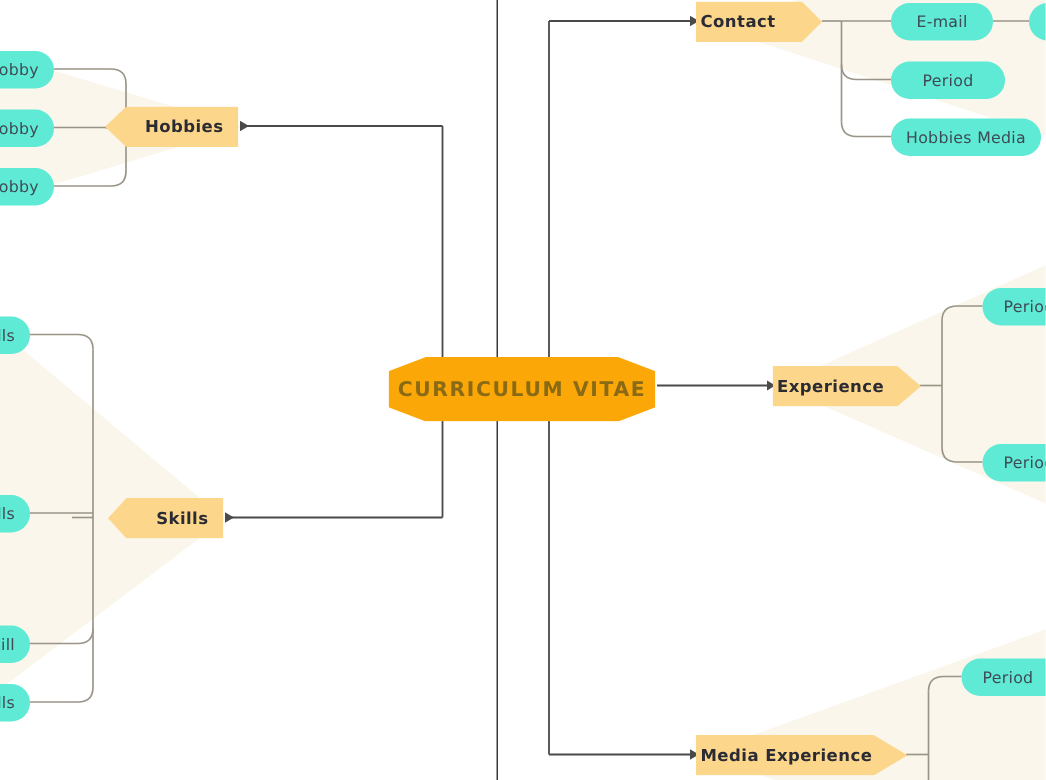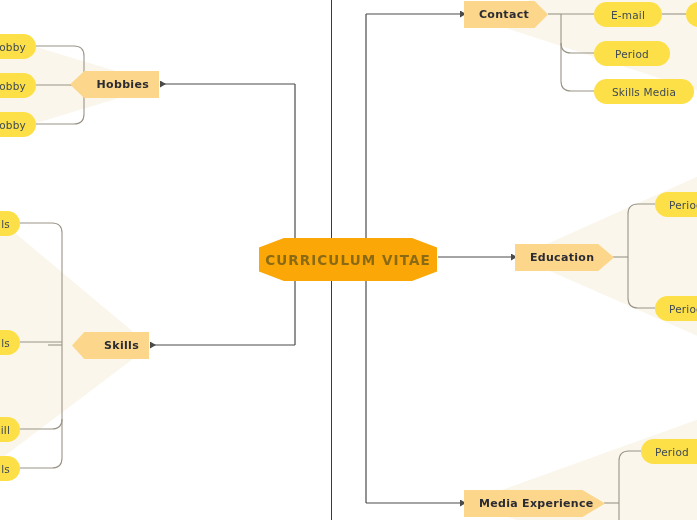--- a/index.html
+++ b/index.html
@@ -41,32 +41,32 @@
     background:#FCD68A;
     display:flex;align-items:center;
   }
   .branch span{
     font-size:11px;font-weight:bold;color:#2b2b33;white-space:nowrap;
     letter-spacing:.3px;
   }
   .branch.right{
     -webkit-clip-path:polygon(0 0, 84% 0, 100% 50%, 84% 100%, 0 100%);
     clip-path:polygon(0 0, 84% 0, 100% 50%, 84% 100%, 0 100%);
-    justify-content:flex-start;padding-left:15px;box-sizing:border-box;
+    justify-content:flex-start;padding-left:3px;box-sizing:border-box;
   }
   .branch.left{
     -webkit-clip-path:polygon(16% 0, 100% 0, 100% 100%, 16% 100%, 0 50%);
     clip-path:polygon(16% 0, 100% 0, 100% 100%, 16% 100%, 0 50%);
     justify-content:flex-end;padding-right:10px;box-sizing:border-box;
   }
 
   
   .pill{
     position:absolute;z-index:5;height:25px;
-    background:#fde047;border-radius:13px;
+    background:#5eead4;border-radius:13px;
     display:flex;align-items:center;justify-content:center;
     box-sizing:border-box;
   }
   .pill span{
     font-size:10.5px;color:#3f4a55;white-space:nowrap;letter-spacing:.2px;
   }
   .pill.clip-left{justify-content:flex-end;padding-right:10px;}
   .pill.clip-right{justify-content:flex-start;padding-left:14px;}
 </style>
 </head>
@@ -156,21 +156,21 @@
 
   <div class="branch left" style="left:72px;top:332px;width:77px;">
     <span>Skills</span>
   </div>
 
   <div class="branch right" style="left:464px;top:1px;width:84px;">
     <span>Contact</span>
   </div>
 
   <div class="branch right" style="left:515px;top:244px;width:99px;">
-    <span>Education</span>
+    <span>Experience</span>
   </div>
 
   <div class="branch right" style="left:464px;top:490px;width:141px;">
     <span>Media Experience</span>
   </div>
 
   <div class="pill clip-left" style="left:-28px;top:34px;width:64px;">
     <span>Hobby</span>
   </div>
   <div class="pill clip-left" style="left:-28px;top:73px;width:64px;">
@@ -193,21 +193,21 @@
     <span>Skills</span>
   </div>
 
   <div class="pill" style="left:594px;top:2px;width:68px;">
     <span>E-mail</span>
   </div>
   <div class="pill" style="left:594px;top:41px;width:76px;">
     <span>Period</span>
   </div>
   <div class="pill" style="left:594px;top:79px;width:100px;">
-    <span>Skills Media</span>
+    <span>Hobbies Media</span>
   </div>
 
   <div class="pill clip-right" style="left:686px;top:2px;width:50px;"></div>
 
   <div class="pill clip-right" style="left:655px;top:192px;width:64px;">
     <span>Period</span>
   </div>
   <div class="pill clip-right" style="left:655px;top:296px;width:64px;">
     <span>Period</span>
   </div>

